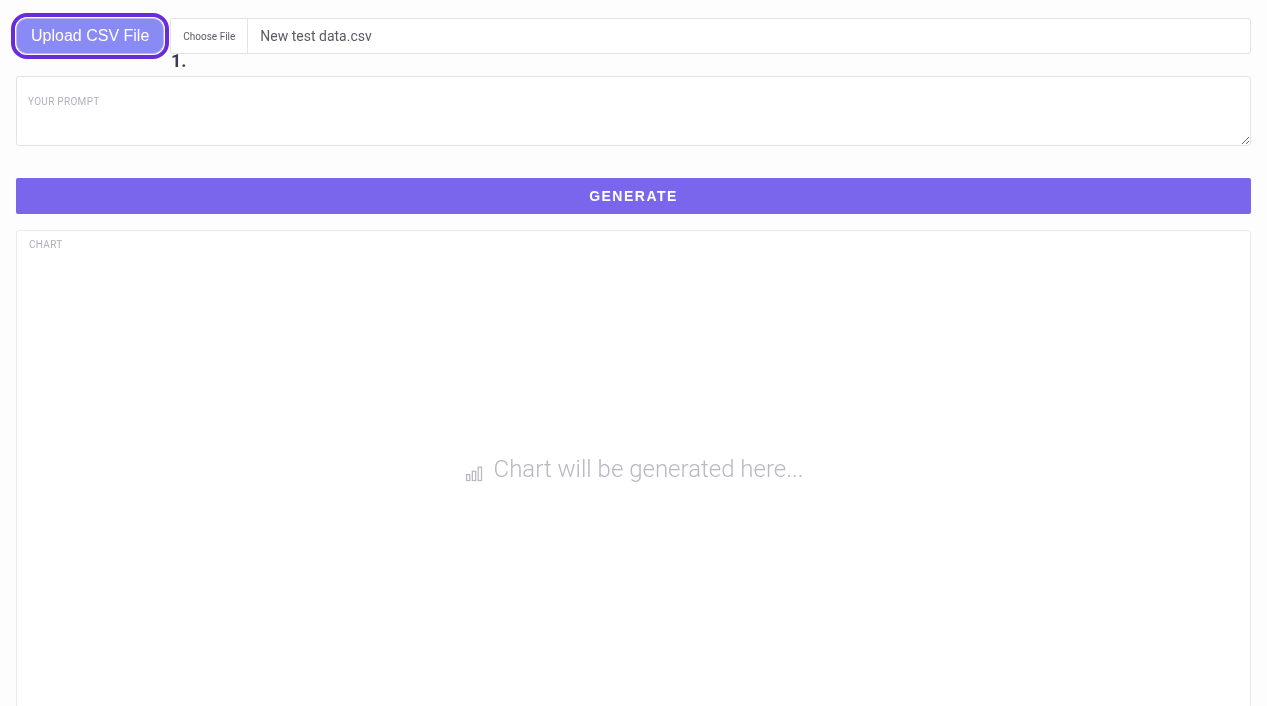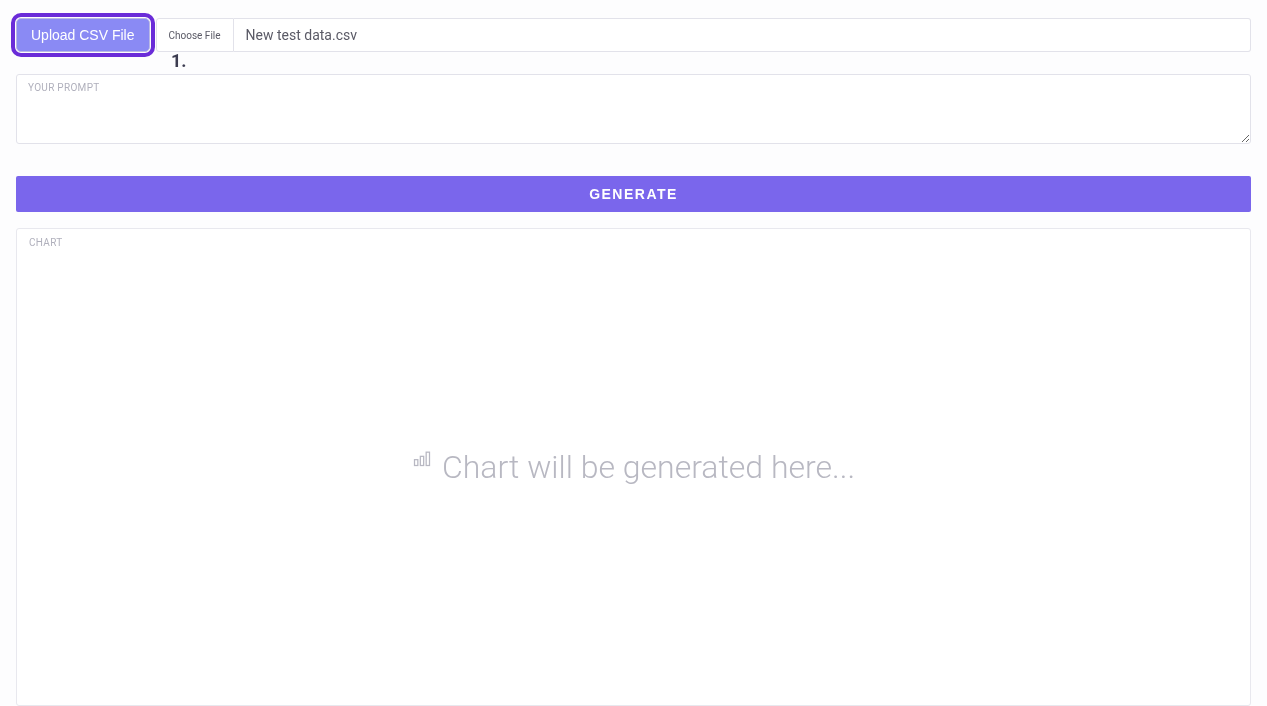--- a/index.html
+++ b/index.html
@@ -16,23 +16,23 @@
     }
     .file-row {
       display: flex;
       align-items: stretch;
       position: relative;
     }
     .upload-btn {
       background: #8a8af4;
       color: #ffffff;
       border: 1px solid #b9b9e4;
-      border-radius: 5px;
+      border-radius: 11px;
       padding: 8px 14px;
-      font-size: 14px;
+      font-size: 16px;
       cursor: pointer;
       white-space: nowrap;
       outline: 4px solid #6a2cd8;
       outline-offset: 1px;
     }
     .choose-file {
       background: #fff;
       border: 1px solid #e2e2ea;
       border-left: 1px solid #e2e2ea;
       padding: 8px 12px;
@@ -62,21 +62,21 @@
       font-weight: 700;
       font-size: 18px;
       color: #3c3c50;
     }
     .prompt-container {
       position: relative;
       margin-top: 22px;
     }
     .prompt-label {
       position: absolute;
-      top: 8px;
+      top: 20px;
       left: 12px;
       font-size: 10px;
       color: #b0b0bc;
       letter-spacing: 0.3px;
       pointer-events: none;
     }
     .prompt-area {
       width: 100%;
       min-height: 70px;
       border: 1px solid #e2e2ea;
@@ -114,24 +114,24 @@
     .chart-label {
       position: absolute;
       top: 8px;
       left: 12px;
       font-size: 10px;
       color: #b0b0bc;
       letter-spacing: 0.3px;
     }
     .chart-placeholder {
       display: flex;
-      align-items: flex-start;
+      align-items: flex-end;
       gap: 10px;
       color: #b8b8c2;
-      font-size: 32px;
+      font-size: 24px;
       font-weight: 300;
     }
     .chart-icon {
       width: 20px;
       height: 20px;
       fill: none;
       stroke: #b8b8c2;
       stroke-width: 1.5;
     }
   </style>

